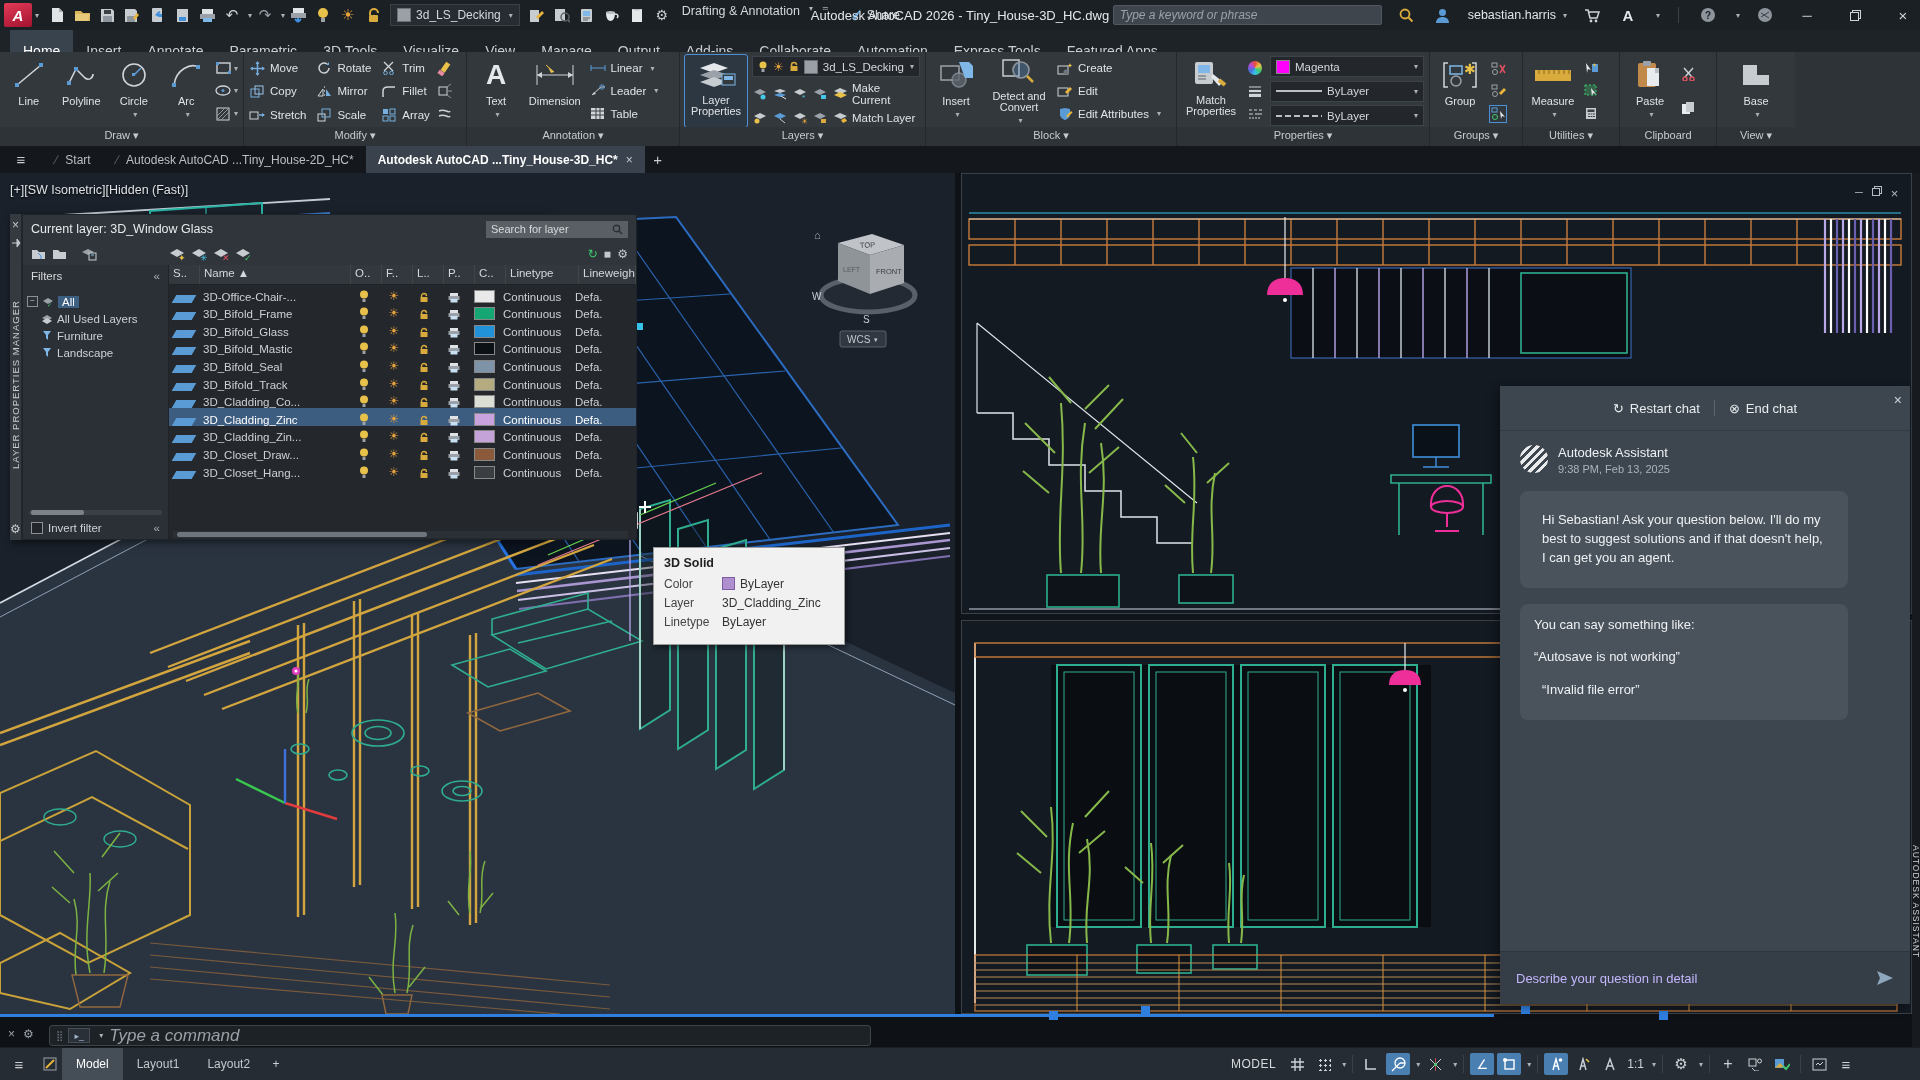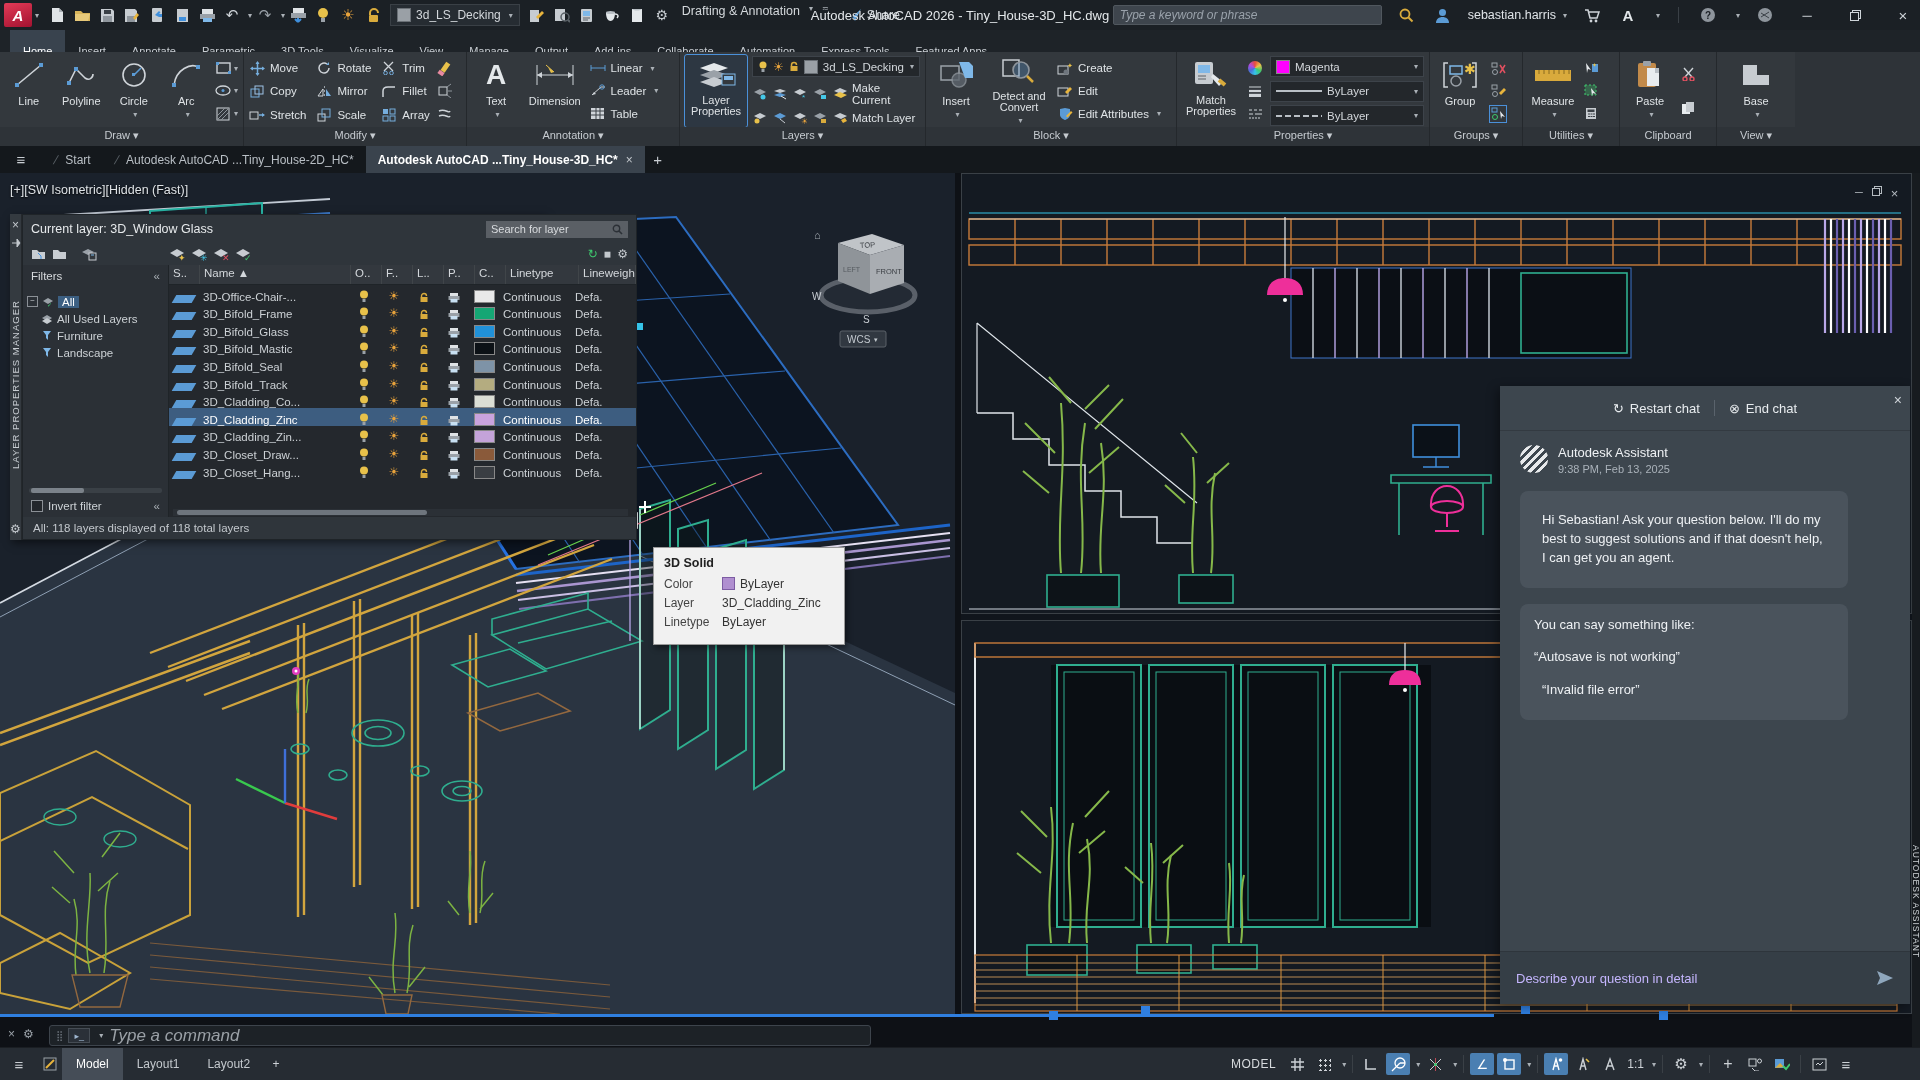--- a/index.html
+++ b/index.html
@@ -25,21 +25,21 @@
   #win-title{position:absolute;left:0;right:0;text-align:center;font-size:13px;color:#e3e7ea;pointer-events:none}
   .tb-right{margin-left:auto;display:flex;align-items:center;gap:14px}
   .searchbox{width:255px;height:18px;background:#3e454d;border:1px solid #50575e;border-radius:2px;
              display:flex;align-items:center;padding:0 6px;color:#9aa2ab;font-style:italic;font-size:12px}
   .tb-right .ic{width:22px;height:22px;color:#c7ccd1}
   .userchip{display:flex;align-items:center;gap:4px;color:#e0e4e8;font-size:12.5px}
   .winbtn{width:34px;height:28px;display:flex;align-items:center;justify-content:center;color:#cfd4d9;font-size:13px}
 
   
   #ribbontabs{height:22px;background:#1e2328;display:flex;align-items:stretch;padding-left:10px;position:relative;z-index:40}
-  .rtab{padding:10px 13px;line-height:22px;color:#c9ced3;font-size:11px;white-space:nowrap}
+  .rtab{padding:10px 13px;line-height:22px;color:#c9ced3;font-size:14px;white-space:nowrap}
   .rtab.active{background:#39434e;color:#fff}
 
   
   #ribbon{height:94px;background:#33383d;display:flex;position:relative;z-index:40}
   .panel{height:94px;border-right:1px solid #24282c;display:flex;flex-direction:column;flex:none}
   .pc{flex:1;display:flex;padding:3px 5px 0 5px;gap:5px;overflow:hidden}
   .plabel{height:19px;font-size:11px;color:#c6cbd0;text-align:center;line-height:17px;background:#2e3338}
   .bigtool{width:50px;display:flex;flex-direction:column;align-items:center;color:#dfe3e6;font-size:11px;line-height:12px;text-align:center;gap:2px;padding-top:2px}
   .bigtool.hl{outline:1px solid #4a90d9;background:#2d3742;border-radius:2px}
   .bigtool .bicon{height:36px;display:flex;align-items:center;justify-content:center}
@@ -1708,21 +1708,20 @@
                   </span>
                   <span class="c-lt">Continuous</span>
                   <span class="c-lw">Defa.</span>
                 </div>
               </div>
             <div class="hscroll">
                 <i></i>
               </div>
           </div>
         </div>
-        <div class="pal-status">All: 118 layers displayed of 118 total layers</div>
       </div>
     </div>
 
     <div class="abs" id="tooltip">
       <div class="tt-title">3D Solid</div>
       <div class="tt-row">
           <span class="tt-k">Color</span>
           <span class="tt-sw"></span>
           <span>ByLayer</span>
         </div>

